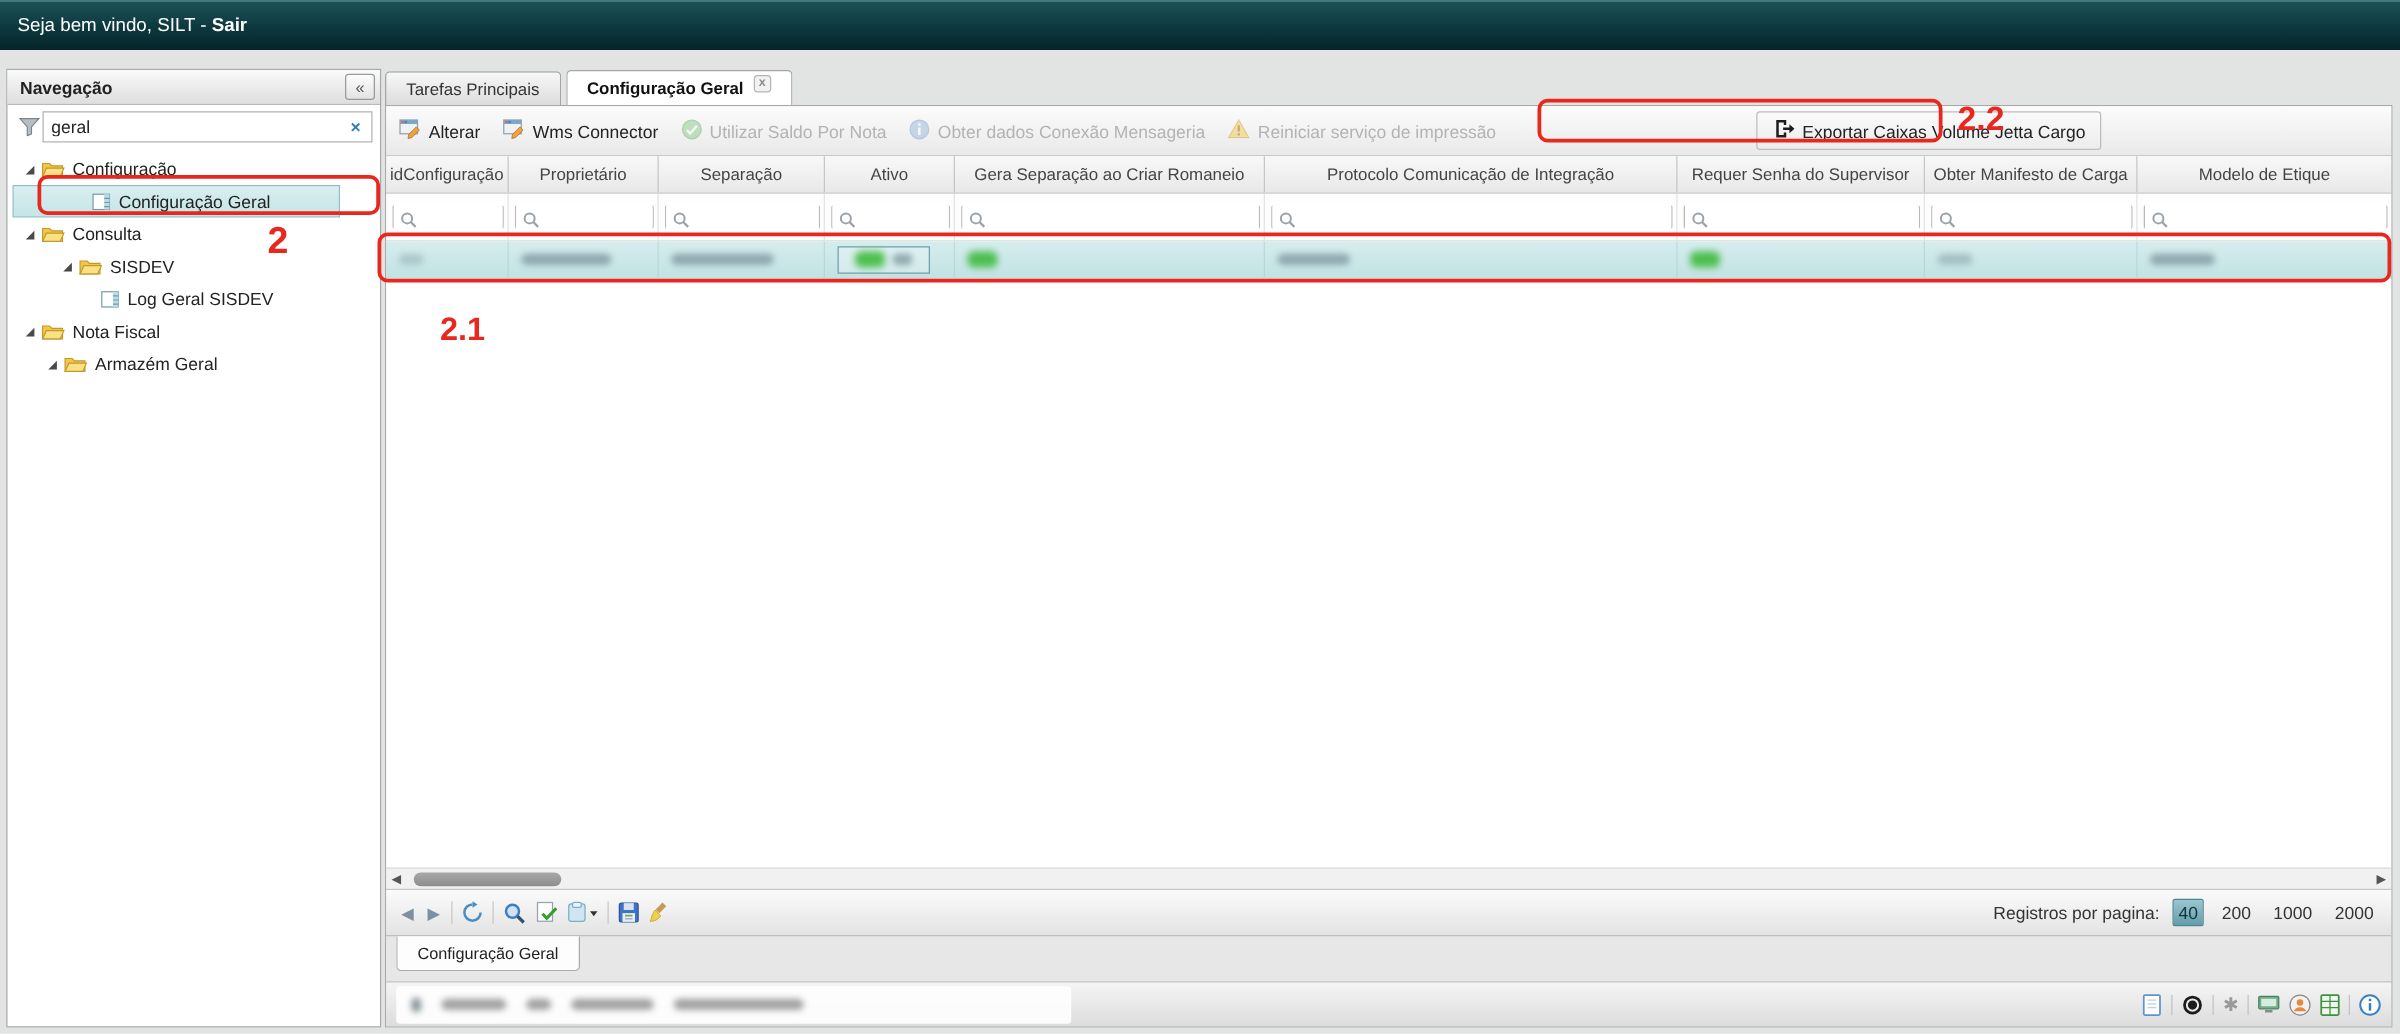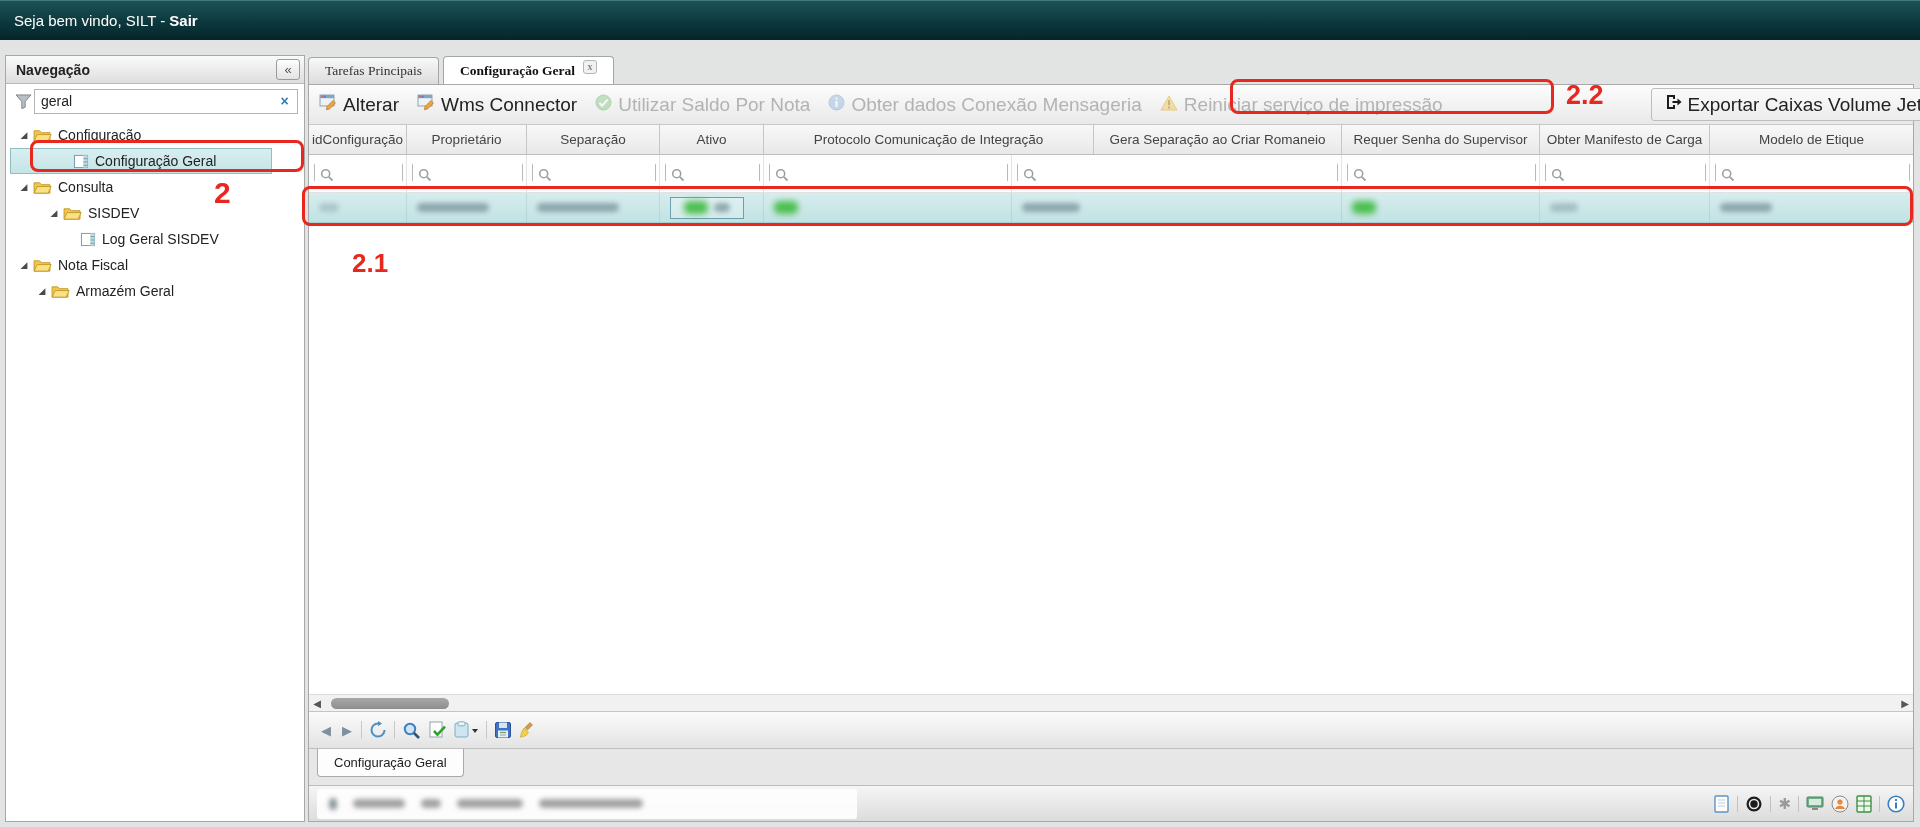--- a/index.html
+++ b/index.html
@@ -66,37 +66,37 @@
     border:1px solid #a2a2a2; border-bottom:none; border-radius:3px 3px 0 0; cursor:pointer;
     background:linear-gradient(#f2f2f2,#dcdcdc); color:#333;
   }
   .sb-tab.active{ background:#fff; font-weight:bold; color:#111; }
 
   
   .tabstrip{ position:absolute; left:308px; top:56px; height:28px; display:flex; gap:4px; align-items:flex-end; }
   .mtab{
     height:27px; padding:0 16px; display:flex; align-items:center; font-size:13.5px;
     border:1px solid #a5a5a5; border-bottom:none; border-radius:4px 4px 0 0;
-    background:linear-gradient(#f8f8f8,#dcdcdc); color:#333; cursor:pointer; gap:8px;font-family:Liberation Serif, serif;
+    background:linear-gradient(#f8f8f8,#dcdcdc); color:#333; cursor:pointer; gap:8px;
   }
   .mtab.active{ background:#fff; font-weight:bold; color:#111; height:28px; }
   .tab-close{
     width:14px; height:14px; border:1px solid #b5b5b5; border-radius:3px; background:#f2f2f2;
     color:#8a8a8a; font-size:10px; line-height:12px; text-align:center; cursor:pointer; margin-top:-8px;
   }
 
   
   .main-panel{
     position:absolute; left:308px; top:84px; width:1606px; height:738px;
     background:#fff; border:1px solid #a8a8a8;
   }
   .toolbar{
     position:absolute; left:0; top:0; width:100%; height:40px;
     background:linear-gradient(#fcfcfc,#e9e9e9); border-bottom:1px solid #c9c9c9;
-    display:flex; align-items:center; padding:0 10px; gap:18px; font-size:19px; color:#222;
+    display:flex; align-items:center; padding:0 10px; gap:18px; font-size:14px; color:#222;
   }
   .tbtn{ display:flex; align-items:center; gap:6px; cursor:pointer; white-space:nowrap; }
   .tbtn.disabled{ color:#b3b3b3; cursor:default; }
   .tbtn.disabled svg{ opacity:.45; }
   .tbtn.framed{ border:1px solid #bdbdbd; border-radius:3px; background:linear-gradient(#fafafa,#ececec); padding:4px 12px; }
 
   
   .grid-header{ position:absolute; left:0; top:40px; width:100%; height:30px; display:flex;
     background:linear-gradient(#f8f8f8,#e8e8e8); border-bottom:1px solid #bdbdbd; }
   .gh-cell{
@@ -346,22 +346,22 @@
       </span>
       <span>Exportar Caixas Volume Jetta Cargo</span>
     </div>
   </div>
 
   <div class="grid-header">
     <div class="gh-cell c0">idConfiguração</div>
     <div class="gh-cell c1">Proprietário</div>
     <div class="gh-cell c2">Separação</div>
     <div class="gh-cell c3">Ativo</div>
+    <div class="gh-cell c4">Gera Separação ao Criar Romaneio</div>
     <div class="gh-cell c5">Protocolo Comunicação de Integração</div>
-    <div class="gh-cell c4">Gera Separação ao Criar Romaneio</div>
     <div class="gh-cell c6">Requer Senha do Supervisor</div>
     <div class="gh-cell c7">Obter Manifesto de Carga</div>
     <div class="gh-cell c8">Modelo de Etique</div>
   </div>
 
   <div class="filter-row">
     <div class="f-cell c0"><span class="f-box"><span class="f-mag"><svg width="14" height="14" viewBox="0 0 14 14">
               <circle cx="5.7" cy="5.7" r="4" fill="none" stroke="#9aa2a8" stroke-width="1.6"></circle>
               <line x1="8.8" y1="8.8" x2="12.5" y2="12.5" stroke="#9aa2a8" stroke-width="1.8"></line>
             </svg></span><input style=""></span></div>
@@ -481,20 +481,27 @@
           <line x1="6" y1="11.5" x2="12" y2="11.5" stroke="#7ca65e" stroke-width="1.4"></line>
           <line x1="6" y1="14" x2="12" y2="14" stroke="#9db3c9" stroke-width="1.2"></line>
         </svg>
     </span>
     <span class="p-ico">
       <svg width="18" height="18" viewBox="0 0 18 18">
           <path d="M11 1 l3 3 -5.5 5.5 -3 -3 z" fill="#c79a55"></path>
           <path d="M5 7 l4.5 4.5 c-1.5 3 -5.5 4.8 -8.5 4.5 1.2 -1.2 1 -3 1.6 -4.6 z" fill="#f2cf4e" stroke="#c7a12e" stroke-width="0.7"></path>
         </svg>
     </span>
+    <div class="pager-right">
+      <span>Registros por pagina:</span>
+      <span class="psize sel">40</span>
+      <span class="psize">200</span>
+      <span class="psize">1000</span>
+      <span class="psize">2000</span>
+    </div>
   </div>
 
   <div class="bottom-tabbar">
     <div class="btab">Configuração Geral</div>
   </div>
 
   <div class="statusbar">
     <div class="blur-strip">
       <span class="blob" style="width:8px;height:12px;background:#6f7d84;"></span>
       <span class="blob" style="width:52px;background:#8c8c8c;"></span>

